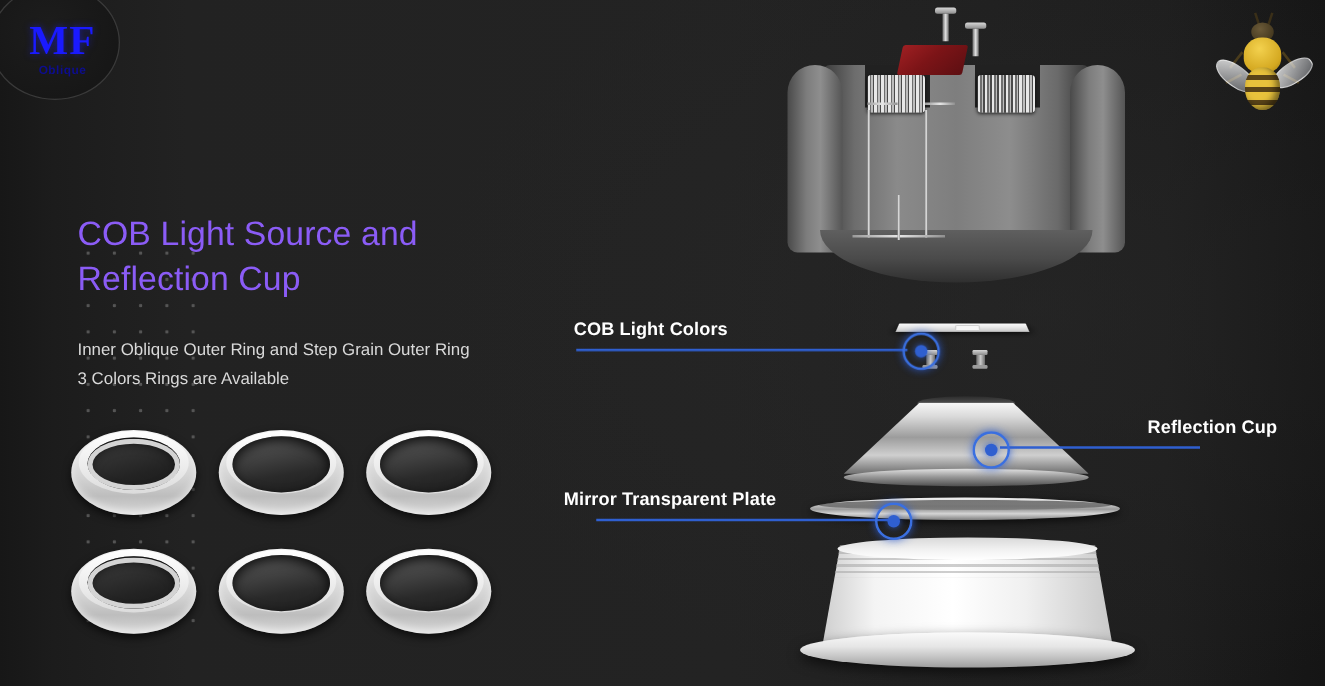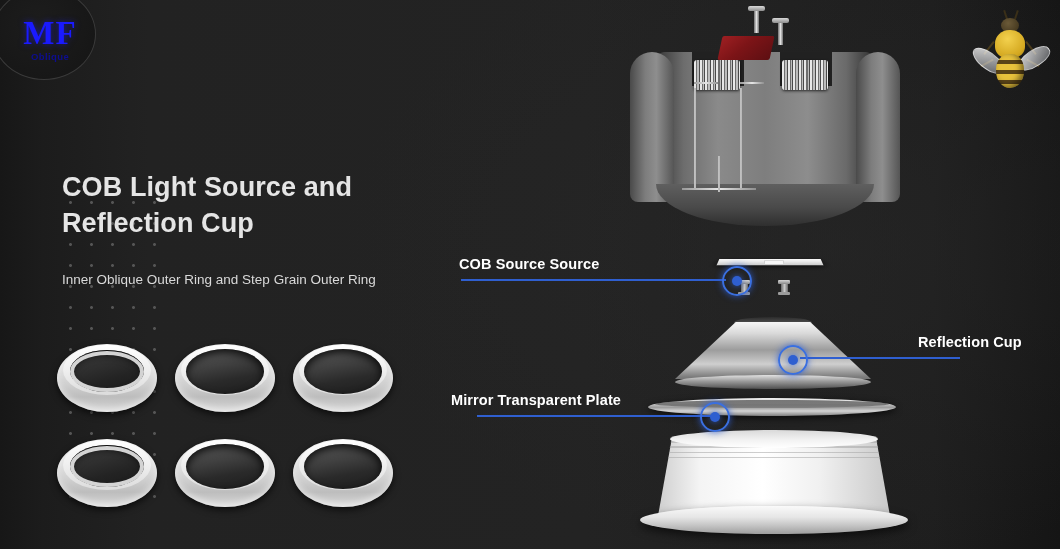--- a/index.html
+++ b/index.html
@@ -47,21 +47,21 @@
   }
   .logo-sub{
     font-family:"Liberation Sans", sans-serif;
     font-weight:bold;font-size:9.5px;letter-spacing:.4px;
     color:#0d0d8f;margin-top:2px;line-height:1;
   }
 
   
   .headline{
     position:absolute;left:62px;top:170px;width:340px;
-    color:#e5e5e5;font-size:27px;font-weight:700;line-height:1.32;
+    color:#8b5cf6;font-size:27px;font-weight:400;line-height:1.32;
     letter-spacing:.1px;
   }
   .headline div{white-space:nowrap;}
   .subline{
     position:absolute;left:62px;top:268px;width:360px;
     color:#d9d9d9;font-size:13.5px;font-weight:400;line-height:1.72;
   }
   .subline div{white-space:nowrap;}
 
   
@@ -292,20 +292,21 @@
     <div class="logo-mf">MF</div>
     <div class="logo-sub">Oblique</div>
   </div>
 
   <div class="headline">
     <div>COB Light Source and</div>
     <div>Reflection Cup</div>
   </div>
   <div class="subline">
     <div>Inner Oblique Outer Ring and Step Grain Outer Ring</div>
+    <div>3 Colors Rings are Available</div>
   </div>
 
   <div class="ring-grid">
     <div class="ring-cell">
       <div class="ring oblique">
         <div class="outer"></div>
           <div class="lip"></div>
           <div class="bowl"></div>
           <div class="inner-lip"></div>
       </div>
@@ -405,21 +406,21 @@
     </div>
 
     <div class="refcup">
       <div class="refcup-bodyfront"></div>
       <div class="refcup-threads"></div>
       <div class="refcup-top"></div>
       <div class="refcup-flange"></div>
     </div>
   </div>
 
-  <div class="callout-label" style="left:459px;top:256px;">COB Source Source</div>
+  <div class="callout-label" style="left:459px;top:256px;">COB Light Colors</div>
   <div class="callout-line" style="left:461px;top:279px;width:265px;"></div>
   <div class="marker" style="left:722px;top:266px;"></div>
 
   <div class="callout-label" style="left:918px;top:334px;">Reflection Cup</div>
   <div class="callout-line" style="left:800px;top:357px;width:160px;"></div>
   <div class="marker" style="left:778px;top:345px;"></div>
 
   <div class="callout-label" style="left:451px;top:392px;">Mirror Transparent Plate</div>
   <div class="callout-line" style="left:477px;top:415px;width:235px;"></div>
   <div class="marker" style="left:700px;top:402px;"></div>

